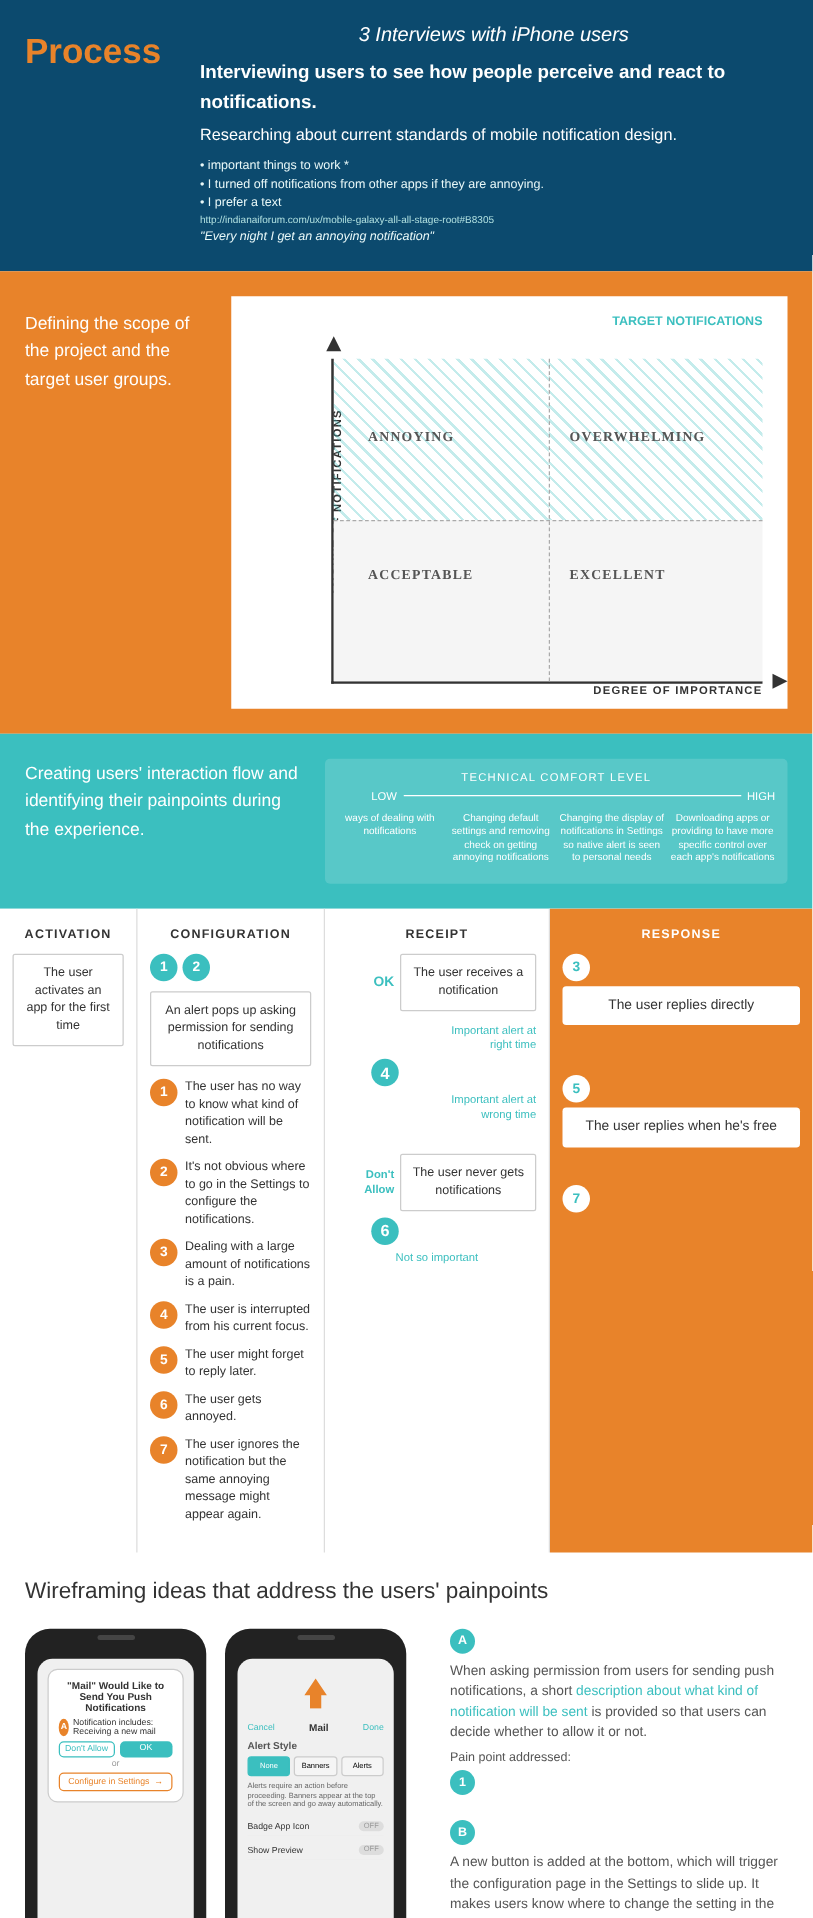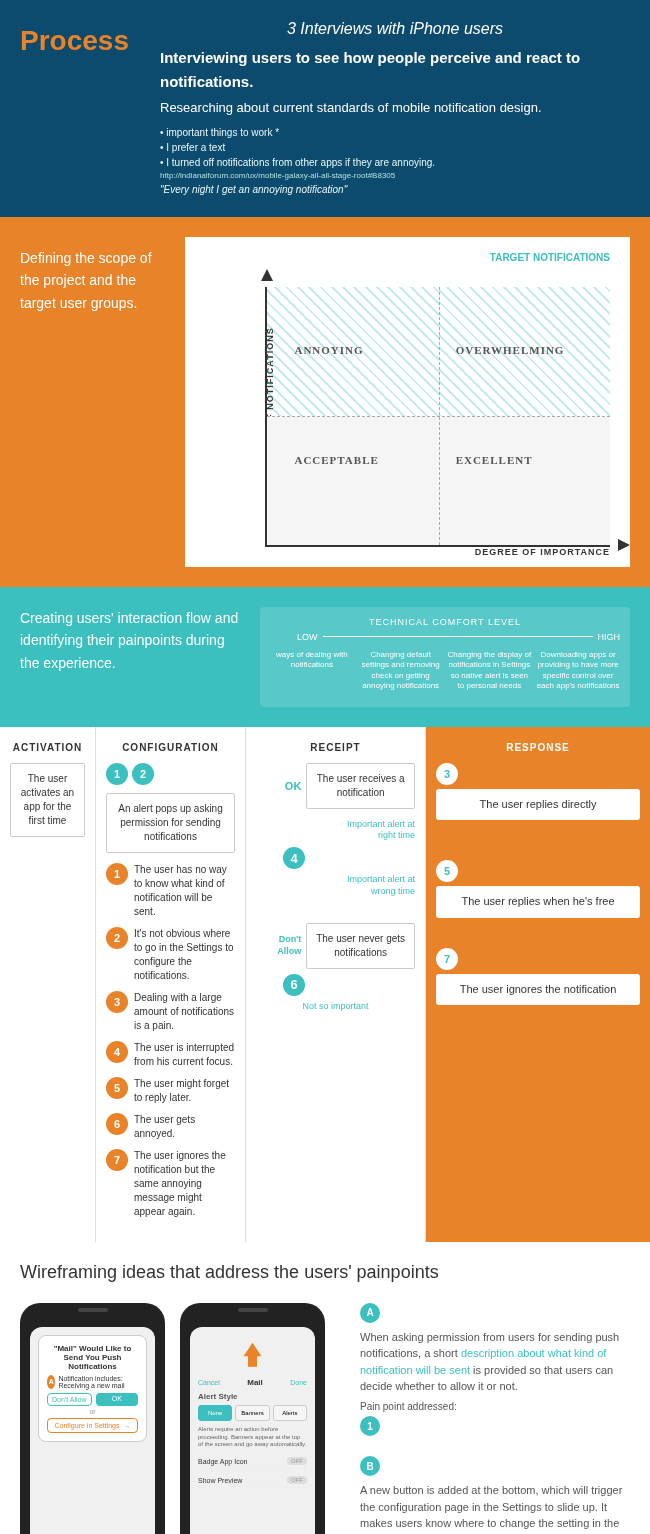--- a/index.html
+++ b/index.html
@@ -242,21 +242,21 @@
     }
 
     
     .section-interaction {
       background: #fff;
       padding: 0;
       display: flex;
       min-height: 420px;
     }
     .col-activation {
-      width: 96px;
+      width: 110px;
       padding: 15px 10px;
       border-right: 1px solid #ddd;
     }
     .col-configuration {
       width: 150px;
       padding: 15px 10px;
       border-right: 1px solid #ddd;
     }
     .col-receipt {
       width: 180px;
@@ -582,22 +582,22 @@
 
 <div class="section-process">
   <div class="process-title">Process</div>
   <div style="flex:1">
     <div class="interview-title">3 Interviews with iPhone users</div>
     <div class="process-text">
       <div class="main-line">Interviewing users to see how people perceive and react to notifications.</div>
       <div>Researching about current standards of mobile notification design.</div>
       <div class="interview-notes" style="margin-top:6px">
         <div>• important things to work *</div>
+        <div>• I turned off notifications from other apps if they are annoying.</div>
         <div>• I prefer a text</div>
-        <div>• I turned off notifications from other apps if they are annoying.</div>
         <div style="font-size:8px;color:#b0e0e0;word-break:break-all;">http://indianaiforum.com/ux/mobile-galaxy-all-all-stage-root#B8305</div>
         <div style="font-style:italic;">"Every night I get an annoying notification"</div>
       </div>
     </div>
   </div>
 </div>
 
 <div class="section-scope">
   <div class="scope-text">Defining the scope of the project and the target user groups.</div>
   <div class="scope-chart">
@@ -726,21 +726,20 @@
     <div style="display:flex;align-items:center;gap:4px;margin-bottom:4px;">
       <div class="teal-circle" style="background:#fff;color:#3bbfbf;">5</div>
     </div>
     <div class="response-box">The user replies when he's free</div>
 
     <div style="height:20px;"></div>
 
     <div style="display:flex;align-items:center;gap:4px;margin-bottom:4px;">
       <div class="teal-circle" style="background:#fff;color:#3bbfbf;">7</div>
     </div>
-    <div class="response-box">The user ignores the notification</div>
   </div>
 </div>
 
 <div class="section-wireframe">
   <div class="wireframe-title">Wireframing ideas that address the users' painpoints</div>
   <div class="wireframe-content">
     <div class="phones-area">
 
       <div style="display:flex;flex-direction:column;align-items:center;">
         <div class="phone">

